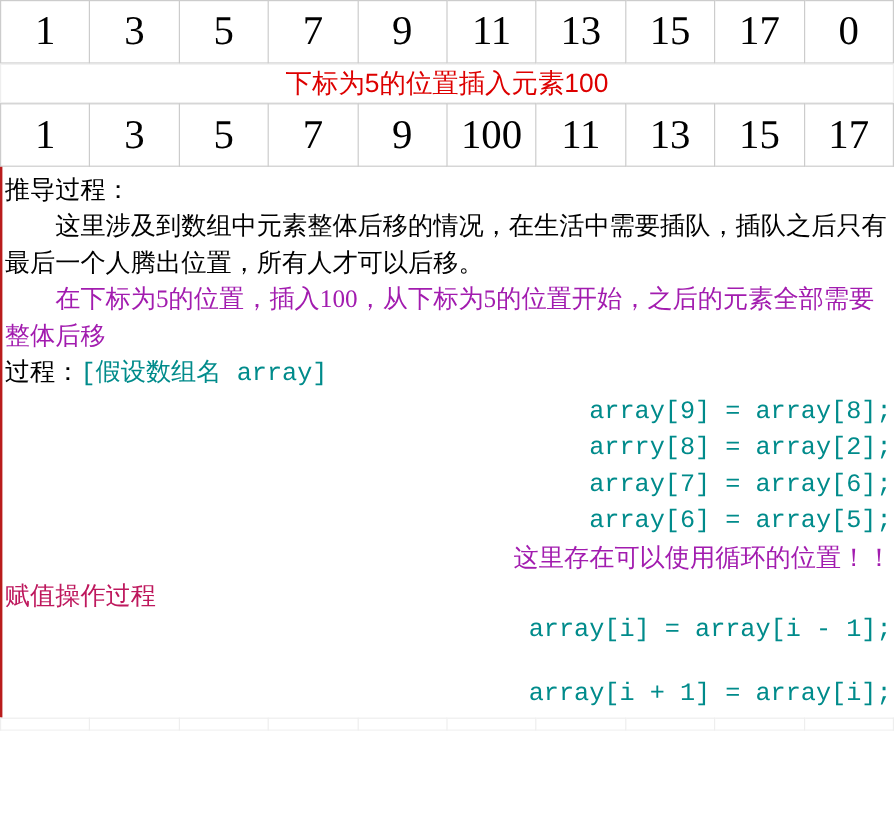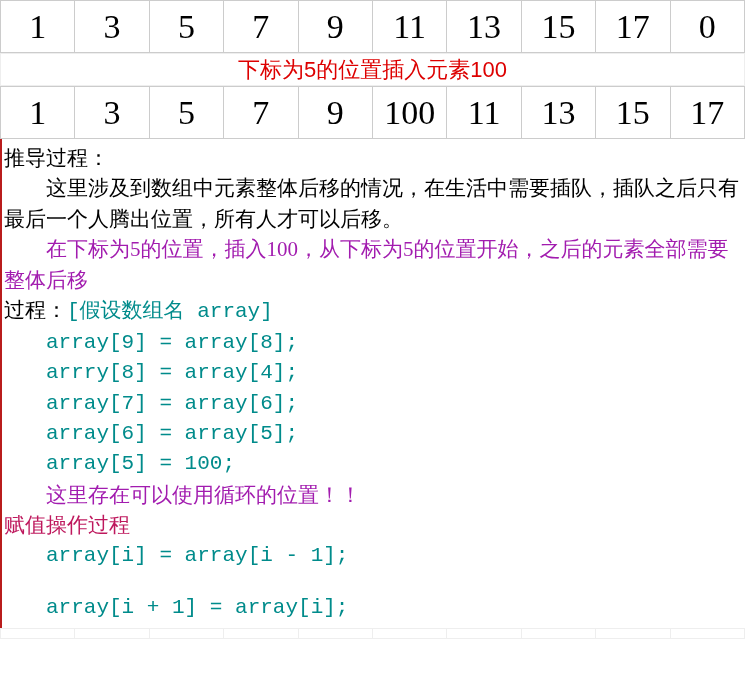--- a/index.html
+++ b/index.html
@@ -37,21 +37,21 @@
     font-size: 21px;
     line-height: 1.45;
     font-family: "SimSun", serif;
   }
   .explain p { margin: 0; }
   .indent { text-indent: 2em; }
   .red { color: #a21caf; }
   .teal { color: #008b8b; font-family: "Consolas","Courier New",monospace; }
   .mono { font-family: "Consolas","Courier New",monospace; }
   .purple { color: #be185d; }
-  .code-line { padding-left: 2em; }
+  .code-line { padding-left: 2em; text-align: right; }
   .blank-row {
     width: 100%;
     border-collapse: collapse;
     table-layout: fixed;
   }
   .blank-row td {
     border: 1px solid #eee;
     height: 10px;
   }
 </style>
@@ -101,24 +101,23 @@
   </table>
 
 <div class="explain">
   <p>推导过程：</p>
   <p class="indent">这里涉及到数组中元素整体后移的情况，在生活中需要插队，插队之后只有最后一个人腾出位置，所有人才可以后移。</p>
   <p class="indent red">在下标为5的位置，插入100，从下标为5的位置开始，之后的元素全部需要整体后移</p>
   <p>
     <span>过程：</span><span class="teal">[假设数组名 array]</span>
   </p>
   <p class="code-line teal mono">array[9] = array[8];</p>
-  <p class="code-line teal mono">arrry[8] = array[4];</p>
+  <p class="code-line teal mono">arrry[8] = array[2];</p>
   <p class="code-line teal mono">array[7] = array[6];</p>
   <p class="code-line teal mono">array[6] = array[5];</p>
-  <p class="code-line teal mono">array[5] = 100;</p>
   <p class="code-line red">这里存在可以使用循环的位置！！</p>
   <p class="purple">赋值操作过程</p>
   <p class="code-line teal mono">array[i] = array[i - 1];</p>
   <p class="code-line teal mono" style="margin-top:22px">array[i + 1] = array[i];</p>
 </div>
 
 <table class="blank-row">
   <tbody>
       <tr>
     <td></td>

